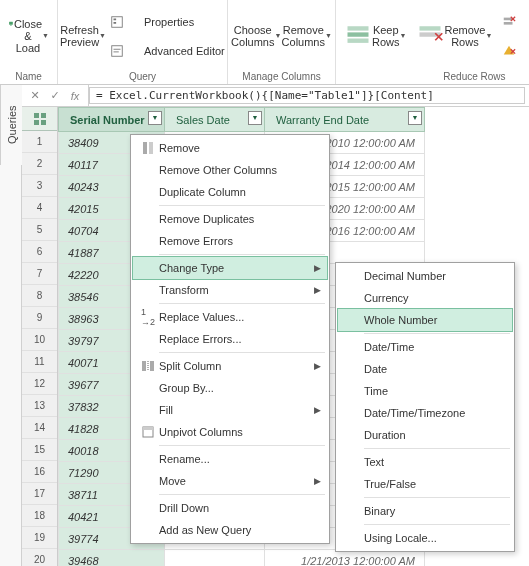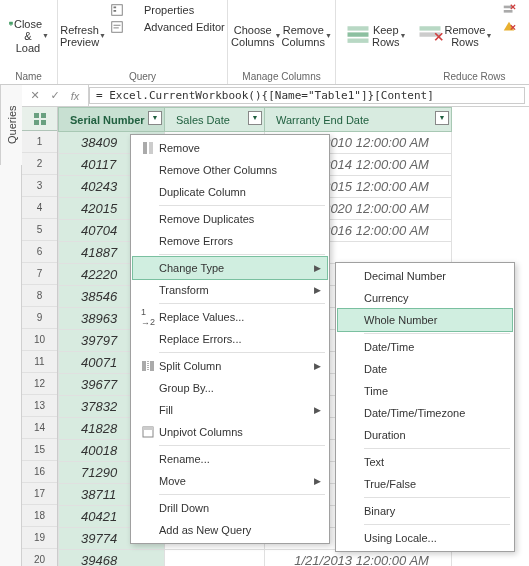--- a/index.html
+++ b/index.html
@@ -6,42 +6,42 @@
   body { background: #fff; font-size: 11px; color: #333; width: 529px; height: 566px; overflow: hidden; position: relative; }
   
   
   .ribbon { display: flex; border-bottom: 1px solid #ccc; height: 85px; background: #fff; }
   .ribbon-group { display: flex; flex-direction: column; justify-content: space-between; border-right: 1px solid #e0e0e0; padding: 2px 4px 0; }
   .ribbon-buttons { display: flex; gap: 2px; flex: 1; }
   .ribbon-label { text-align: center; font-size: 10px; color: #666; padding: 2px 0; }
   .rbtn-large { display: flex; flex-direction: row; align-items: center; justify-content: center; padding: 2px 4px; text-align: center; line-height: 12px; cursor: default; min-width: 42px; }
   .rbtn-large .icon { width: 28px; height: 28px; margin-bottom: 2px; }
   .rbtn-small-col { display: flex; flex-direction: column; justify-content: flex-start; gap: 1px; }
-  .rbtn-small { display: flex; align-items: center; gap: 20px; padding: 1px 4px; white-space: nowrap; cursor: default; }
+  .rbtn-small { display: flex; align-items: center; gap: 20px; padding: 1px 4px; white-space: nowrap; cursor: default; margin-top: 12px; }
   .rbtn-small .icon { width: 14px; height: 14px; }
   .drop-arrow { font-size: 7px; color: #555; }
   
   
   .formula-area { display: flex; height: 22px; border-bottom: 1px solid #d0d0d0; }
   .queries-tab { width: 22px; writing-mode: vertical-rl; transform: rotate(180deg); text-align: center; font-size: 11px; color: #444; background: #f8f8f8; border-right: 1px solid #d0d0d0; padding: 4px 2px; position: absolute; left: 0; top: 85px; height: 80px; display:flex; align-items:center; justify-content:center; }
   .spacer-left { width: 22px; background:#f8f8f8; border-right:1px solid #d0d0d0;}
   .fb-controls { display: flex; align-items: center; gap: 6px; padding: 0 6px; border-right: 1px solid #d0d0d0; color: #888; }
   .fb-controls span { width: 14px; text-align: center; }
   .formula-input { flex: 1; border: 1px solid #ccc; padding: 2px 6px; font-family: Consolas, monospace; font-size: 11px; color: #333; margin: 2px 4px 2px 0; }
   
   
   .table-wrap { display: flex; }
   .rownum-col { width: 36px; background: #f0f0f0; border-right: 1px solid #ccc; }
   .corner { height: 24px; border-bottom: 1px solid #b0c4b8; background: #e8f0ea; display:flex; align-items:center; justify-content:center;}
   .rownum { height: 22px; line-height: 22px; text-align: center; font-size: 10px; color: #555; border-bottom: 1px solid #e0e0e0; }
   .data-table { border-collapse: collapse; table-layout: fixed; }
   .data-table th { background: #d8ebe0; border: 1px solid #a8c8b4; color: #216040; font-size: 11px; font-weight: normal; text-align: left; padding: 3px 11px; height: 24px; position: relative; }
   .data-table th.sel { background: #c8e0d2; font-weight: bold; }
   .filter-btn { position: absolute; right: 2px; top: 3px; width: 14px; height: 14px; border: 1px solid #888; background: #fff; font-size: 7px; text-align: center; line-height: 12px; }
-  .data-table td { border: 1px solid #e0e0e0; padding: 2px 22px; height: 22px; font-size: 13px; font-style: italic; color: #333; white-space: nowrap; }
+  .data-table td { border: 1px solid #e0e0e0; padding: 2px 9px; height: 22px; font-size: 11px; font-style: italic; color: #333; white-space: nowrap; }
   .data-table td.sn { background: #d8ebe0; font-style: italic; color: #333; }
   .data-table td.date { text-align: right; color: #666; }
   
   
   .context-menu { position: absolute; background: #fff; border: 1px solid #a0a0a0; box-shadow: 2px 2px 6px rgba(0,0,0,.2); padding: 2px; font-size: 11px; z-index: 10; }
   .cm-main { left: 130px; top: 134px; width: 200px; }
   .cm-sub { left: 335px; top: 262px; width: 180px; }
   .cm-item { display: flex; align-items: center; height: 22px; padding: 0 18px 0 4px; position: relative; }
   .cm-item:hover, .cm-item.hov { background: #d0eee0; outline: 1px solid #7ac0a0; }
   .cm-icon { width: 22px; height: 16px; display: inline-flex; align-items: center; justify-content: center; color: #555; font-size: 11px; }

